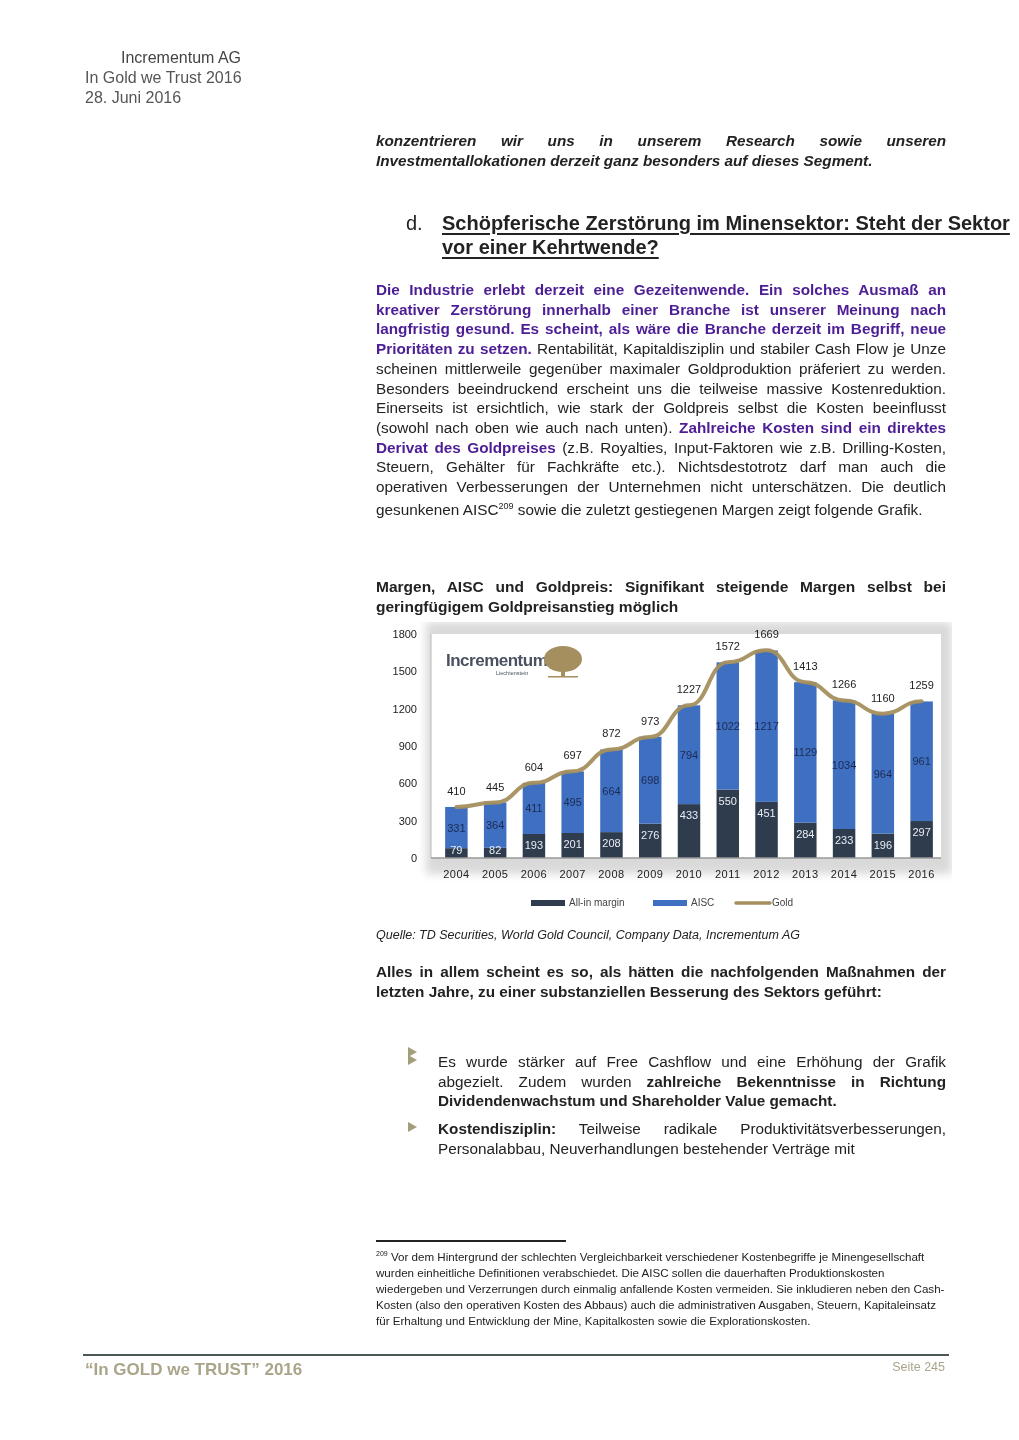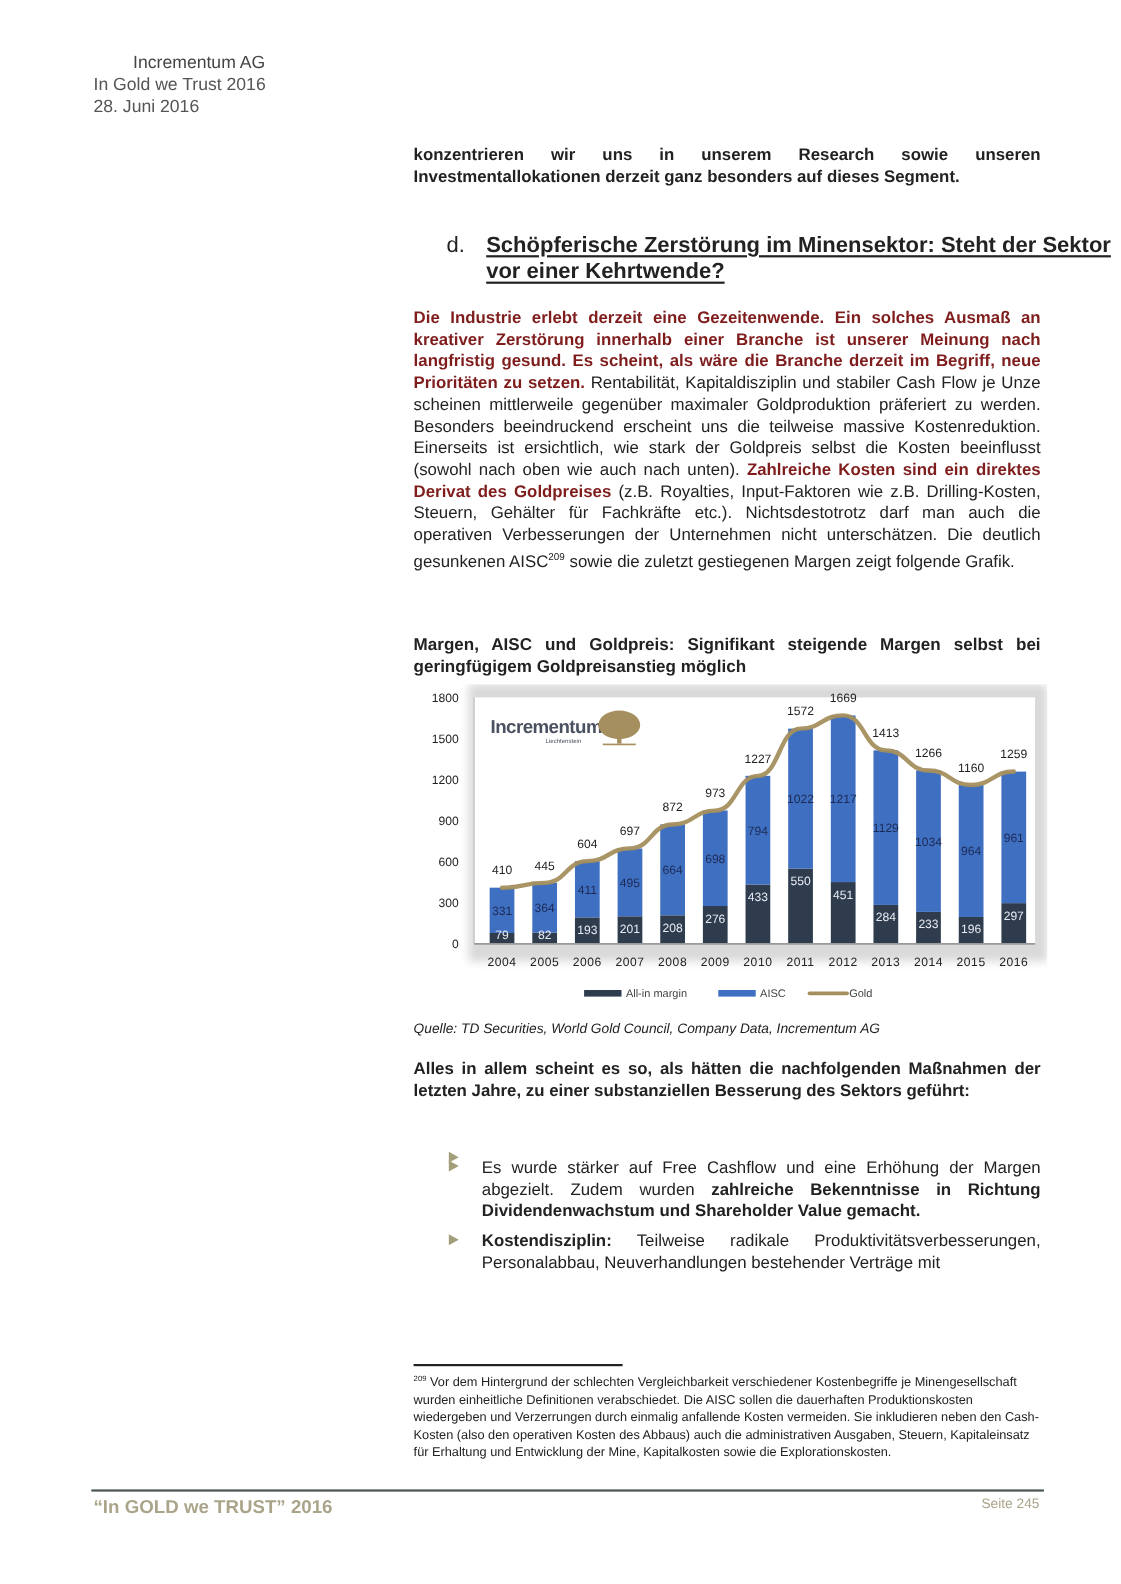--- a/index.html
+++ b/index.html
@@ -1,22 +1,22 @@
 <!DOCTYPE html>
 <html><head>
 <meta charset="utf-8">
 <style>
   html, body { margin: 0; padding: 0; background: #ffffff; }
   body { width: 1019px; height: 1440px; position: relative; font-family: "Liberation Sans", sans-serif; color: #1a1a1a; overflow: hidden; }
   .hdr { position: absolute; left: 85px; top: 48px; line-height: 20px; font-size: 16px; color: #555; }
   .hdr .company { font-weight: normal; color: #444; margin-left: 36px; }
   .col { position: absolute; left: 376px; width: 570px; }
   .para { font-size: 15.3px; line-height: 19.7px; text-align: justify; color: #222; margin: 0; }
-  .para b { color: #7f1d1d; }
-  .intro { top: 131px; font-weight: bold; }
+  .para b { color: #4c1d95; }
+  .intro { top: 131px; font-weight: bold; font-style: italic; }
   .heading { position: absolute; left: 406px; top: 211px; font-size: 20px; line-height: 24px; font-weight: bold; color: #222; }
   .heading .letter { position: absolute; left: 0; top: 0; font-weight: normal; }
   .heading .text { display: block; margin-left: 36px; text-decoration: underline; text-underline-offset: 3px; }
   .body1 { top: 280px; }
   .chart-title { top: 577px; font-weight: bold; font-size: 15.5px; line-height: 20px; }
   .chart-wrap { position: absolute; left: 376px; top: 622px; width: 576px; height: 296px; }
   .source { top: 926px; font-style: italic; font-size: 12.5px; }
   .body2 { top: 962px; font-weight: bold; }
   .bullets { position: absolute; left: 408px; width: 538px; top: 1044px; }
   .bullet { position: relative; padding-left: 30px; margin-bottom: 8px; font-size: 15.3px; line-height: 19.7px; text-align: justify; color: #222; }
@@ -184,21 +184,21 @@
 <p class="col para source">Quelle: TD Securities, World Gold Council, Company Data, Incrementum AG</p>
 
 <p class="col para body2">Alles in allem scheint es so, als hätten die nachfolgenden Maßnahmen der letzten Jahre, zu einer substanziellen Besserung des Sektors geführt:</p>
 
 <div class="bullets">
   <div class="bullet">
     <span class="arrow"></span>
   </div>
   <div class="bullet">
     <span class="arrow"></span>
-    <span>Es wurde stärker auf Free Cashflow und eine Erhöhung der Margen abgezielt. Zudem wurden </span><b>zahlreiche Bekenntnisse in Richtung Dividendenwachstum und Shareholder Value gemacht.</b>
+    <span>Es wurde stärker auf Free Cashflow und eine Erhöhung der Grafik abgezielt. Zudem wurden </span><b>zahlreiche Bekenntnisse in Richtung Dividendenwachstum und Shareholder Value gemacht.</b>
   </div>
   <div class="bullet">
     <span class="arrow"></span>
     <b>Kostendisziplin:</b><span> Teilweise radikale Produktivitätsverbesserungen, Personalabbau, Neuverhandlungen bestehender Verträge mit</span>
   </div>
 </div>
 
 <div class="fn-rule"></div>
 <div class="footnote"><sup>209</sup><span> Vor dem Hintergrund der schlechten Vergleichbarkeit verschiedener Kostenbegriffe je Minengesellschaft wurden einheitliche Definitionen verabschiedet. Die AISC sollen die dauerhaften Produktionskosten wiedergeben und Verzerrungen durch einmalig anfallende Kosten vermeiden. Sie inkludieren neben den Cash-Kosten (also den operativen Kosten des Abbaus) auch die administrativen Ausgaben, Steuern, Kapitaleinsatz für Erhaltung und Entwicklung der Mine, Kapitalkosten sowie die Explorationskosten.</span></div>
 

